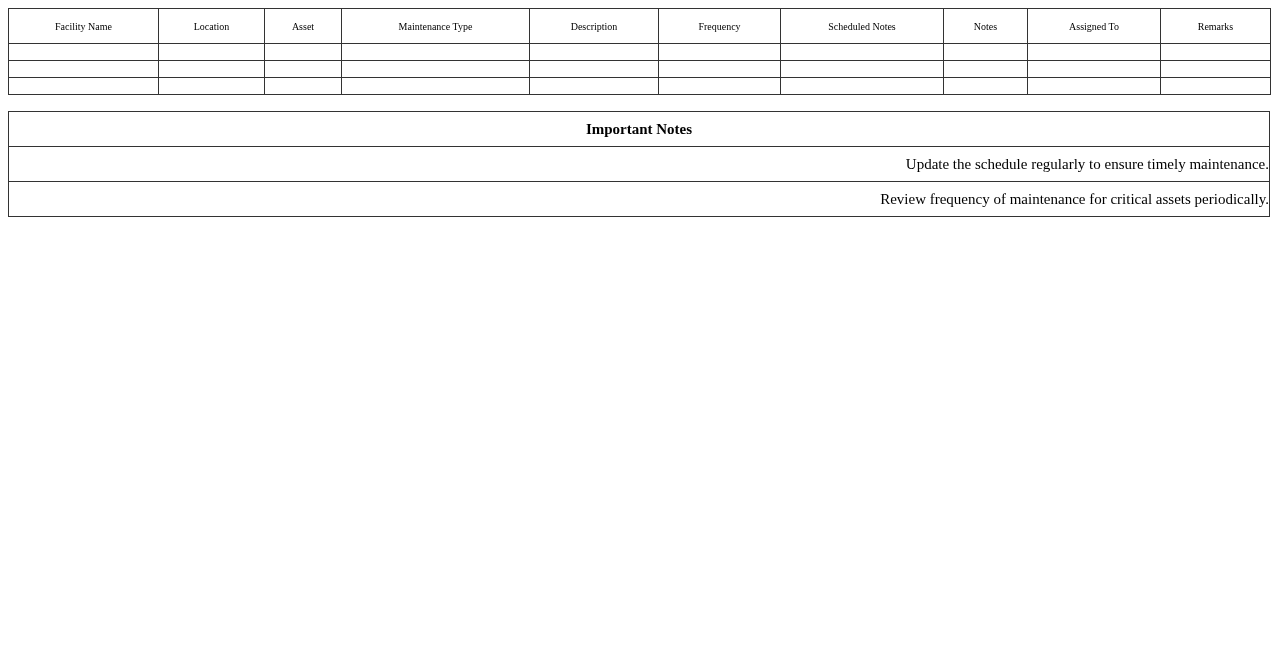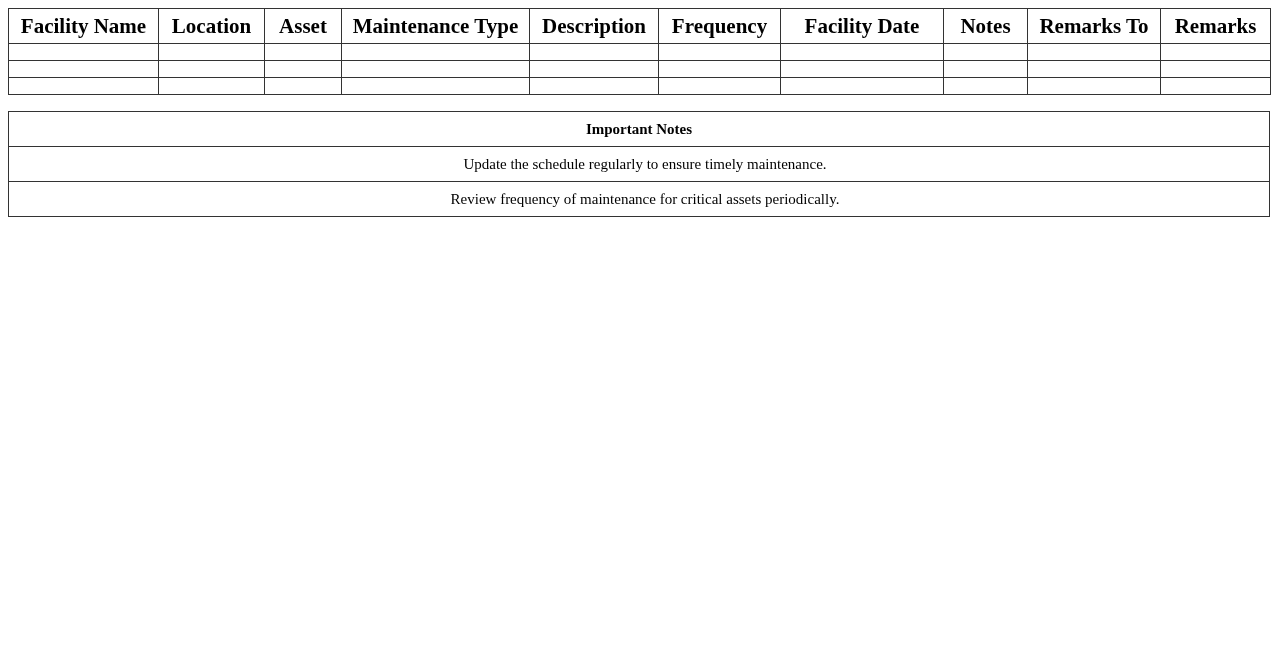--- a/index.html
+++ b/index.html
@@ -6,29 +6,29 @@
   body {
     width: 1278px; height: 650px; overflow: hidden;
     font-family: "Liberation Serif", "DejaVu Serif", serif;
     color: #000;
     position: relative;
   }
   table { border-collapse: collapse; position: absolute; left: 8px; table-layout: fixed; }
   td, th { border: 1px solid #333; padding: 0; }
   #schedule { top: 8px; width: 1262px; }
   #schedule th {
-    height: 34px; font-size: 21px; font-weight: bold; text-align: center;
+    height: 34px; font-size: 10px; font-weight: normal; text-align: center;
   }
   #schedule td { height: 16px; }
   #notes { top: 111px; width: 1262px; }
   #notes th {
     height: 34px; font-size: 15px; font-weight: bold; text-align: center;
   }
   #notes td {
-    height: 34px; font-size: 15px; text-align: center; padding-left: 12px;
+    height: 34px; font-size: 15px; text-align: right; padding-left: 12px;
   }
 </style>
 </head>
 <body>
 
 <table id="schedule">
   <colgroup id="schedule-cols">
       <col style="width: 150px;">
       <col style="width: 106px;">
       <col style="width: 77px;">
@@ -41,23 +41,23 @@
       <col style="width: 110px;">
     </colgroup>
   <thead>
     <tr id="schedule-head">
         <th>Facility Name</th>
         <th>Location</th>
         <th>Asset</th>
         <th>Maintenance Type</th>
         <th>Description</th>
         <th>Frequency</th>
-        <th>Facility Date</th>
+        <th>Scheduled Notes</th>
         <th>Notes</th>
-        <th>Remarks To</th>
+        <th>Assigned To</th>
         <th>Remarks</th>
       </tr>
   </thead>
   <tbody id="schedule-body">
       <tr>
         <td></td>
         <td></td>
         <td></td>
         <td></td>
         <td></td>

